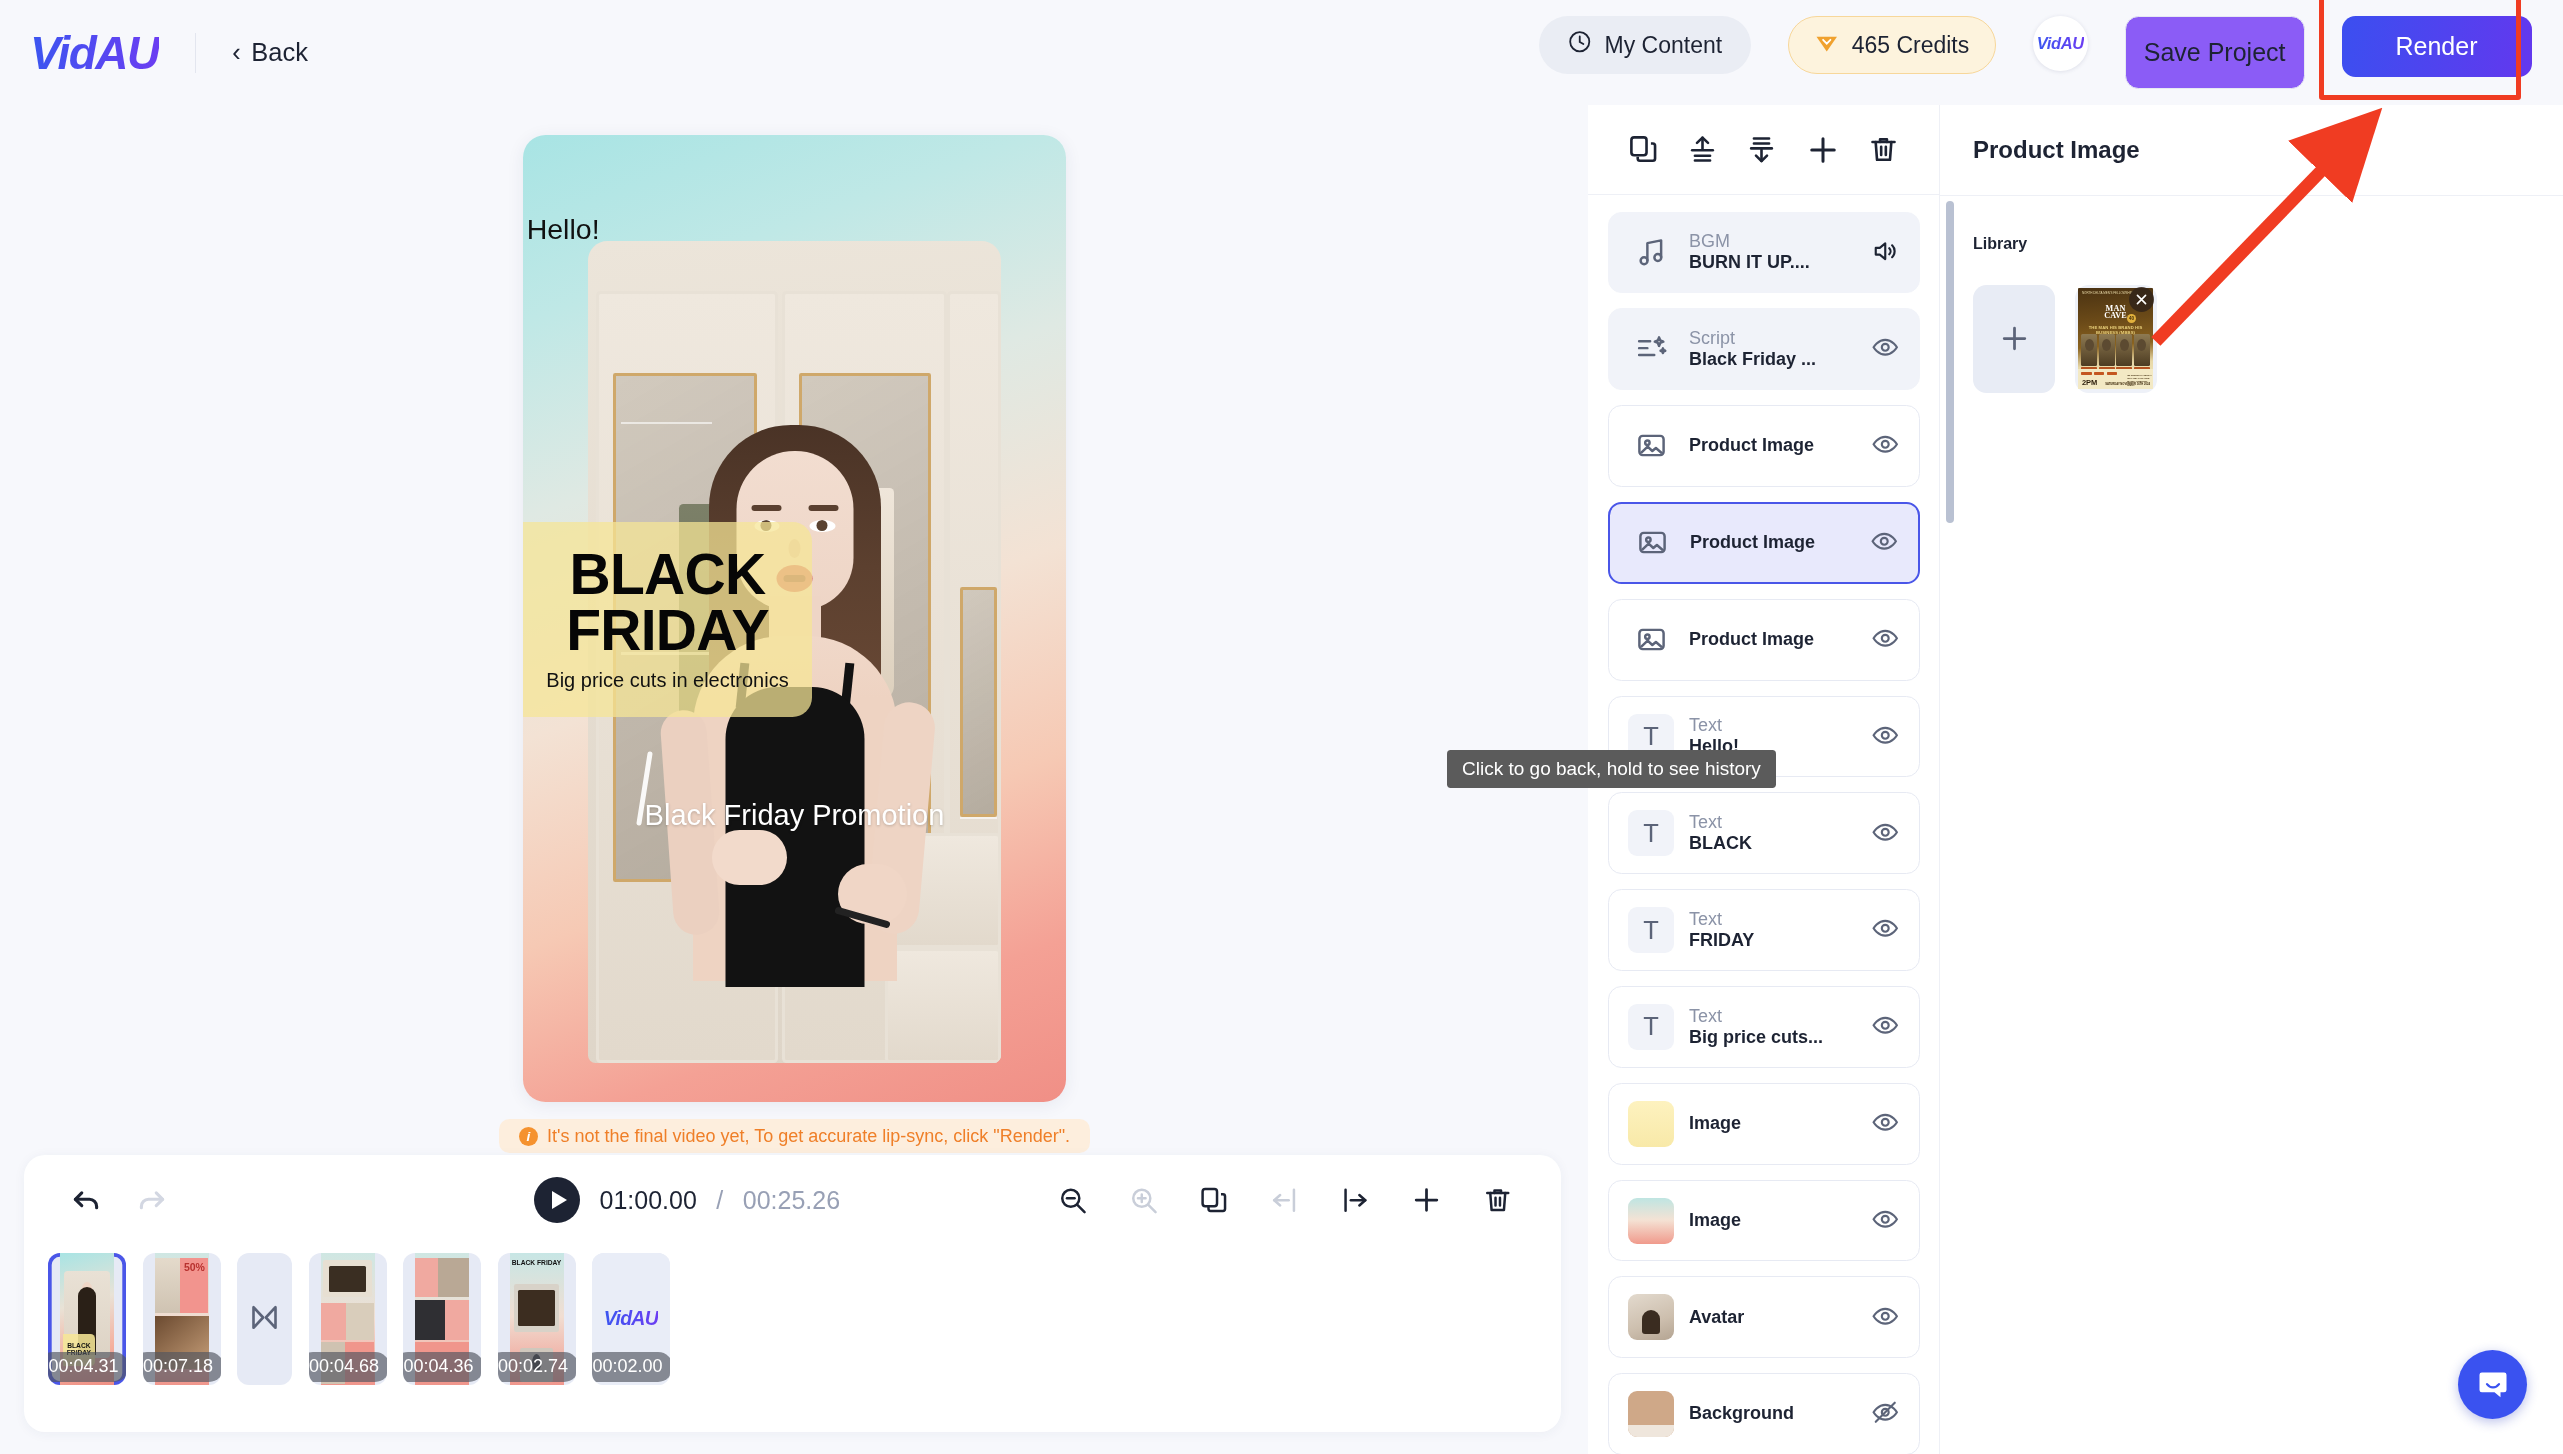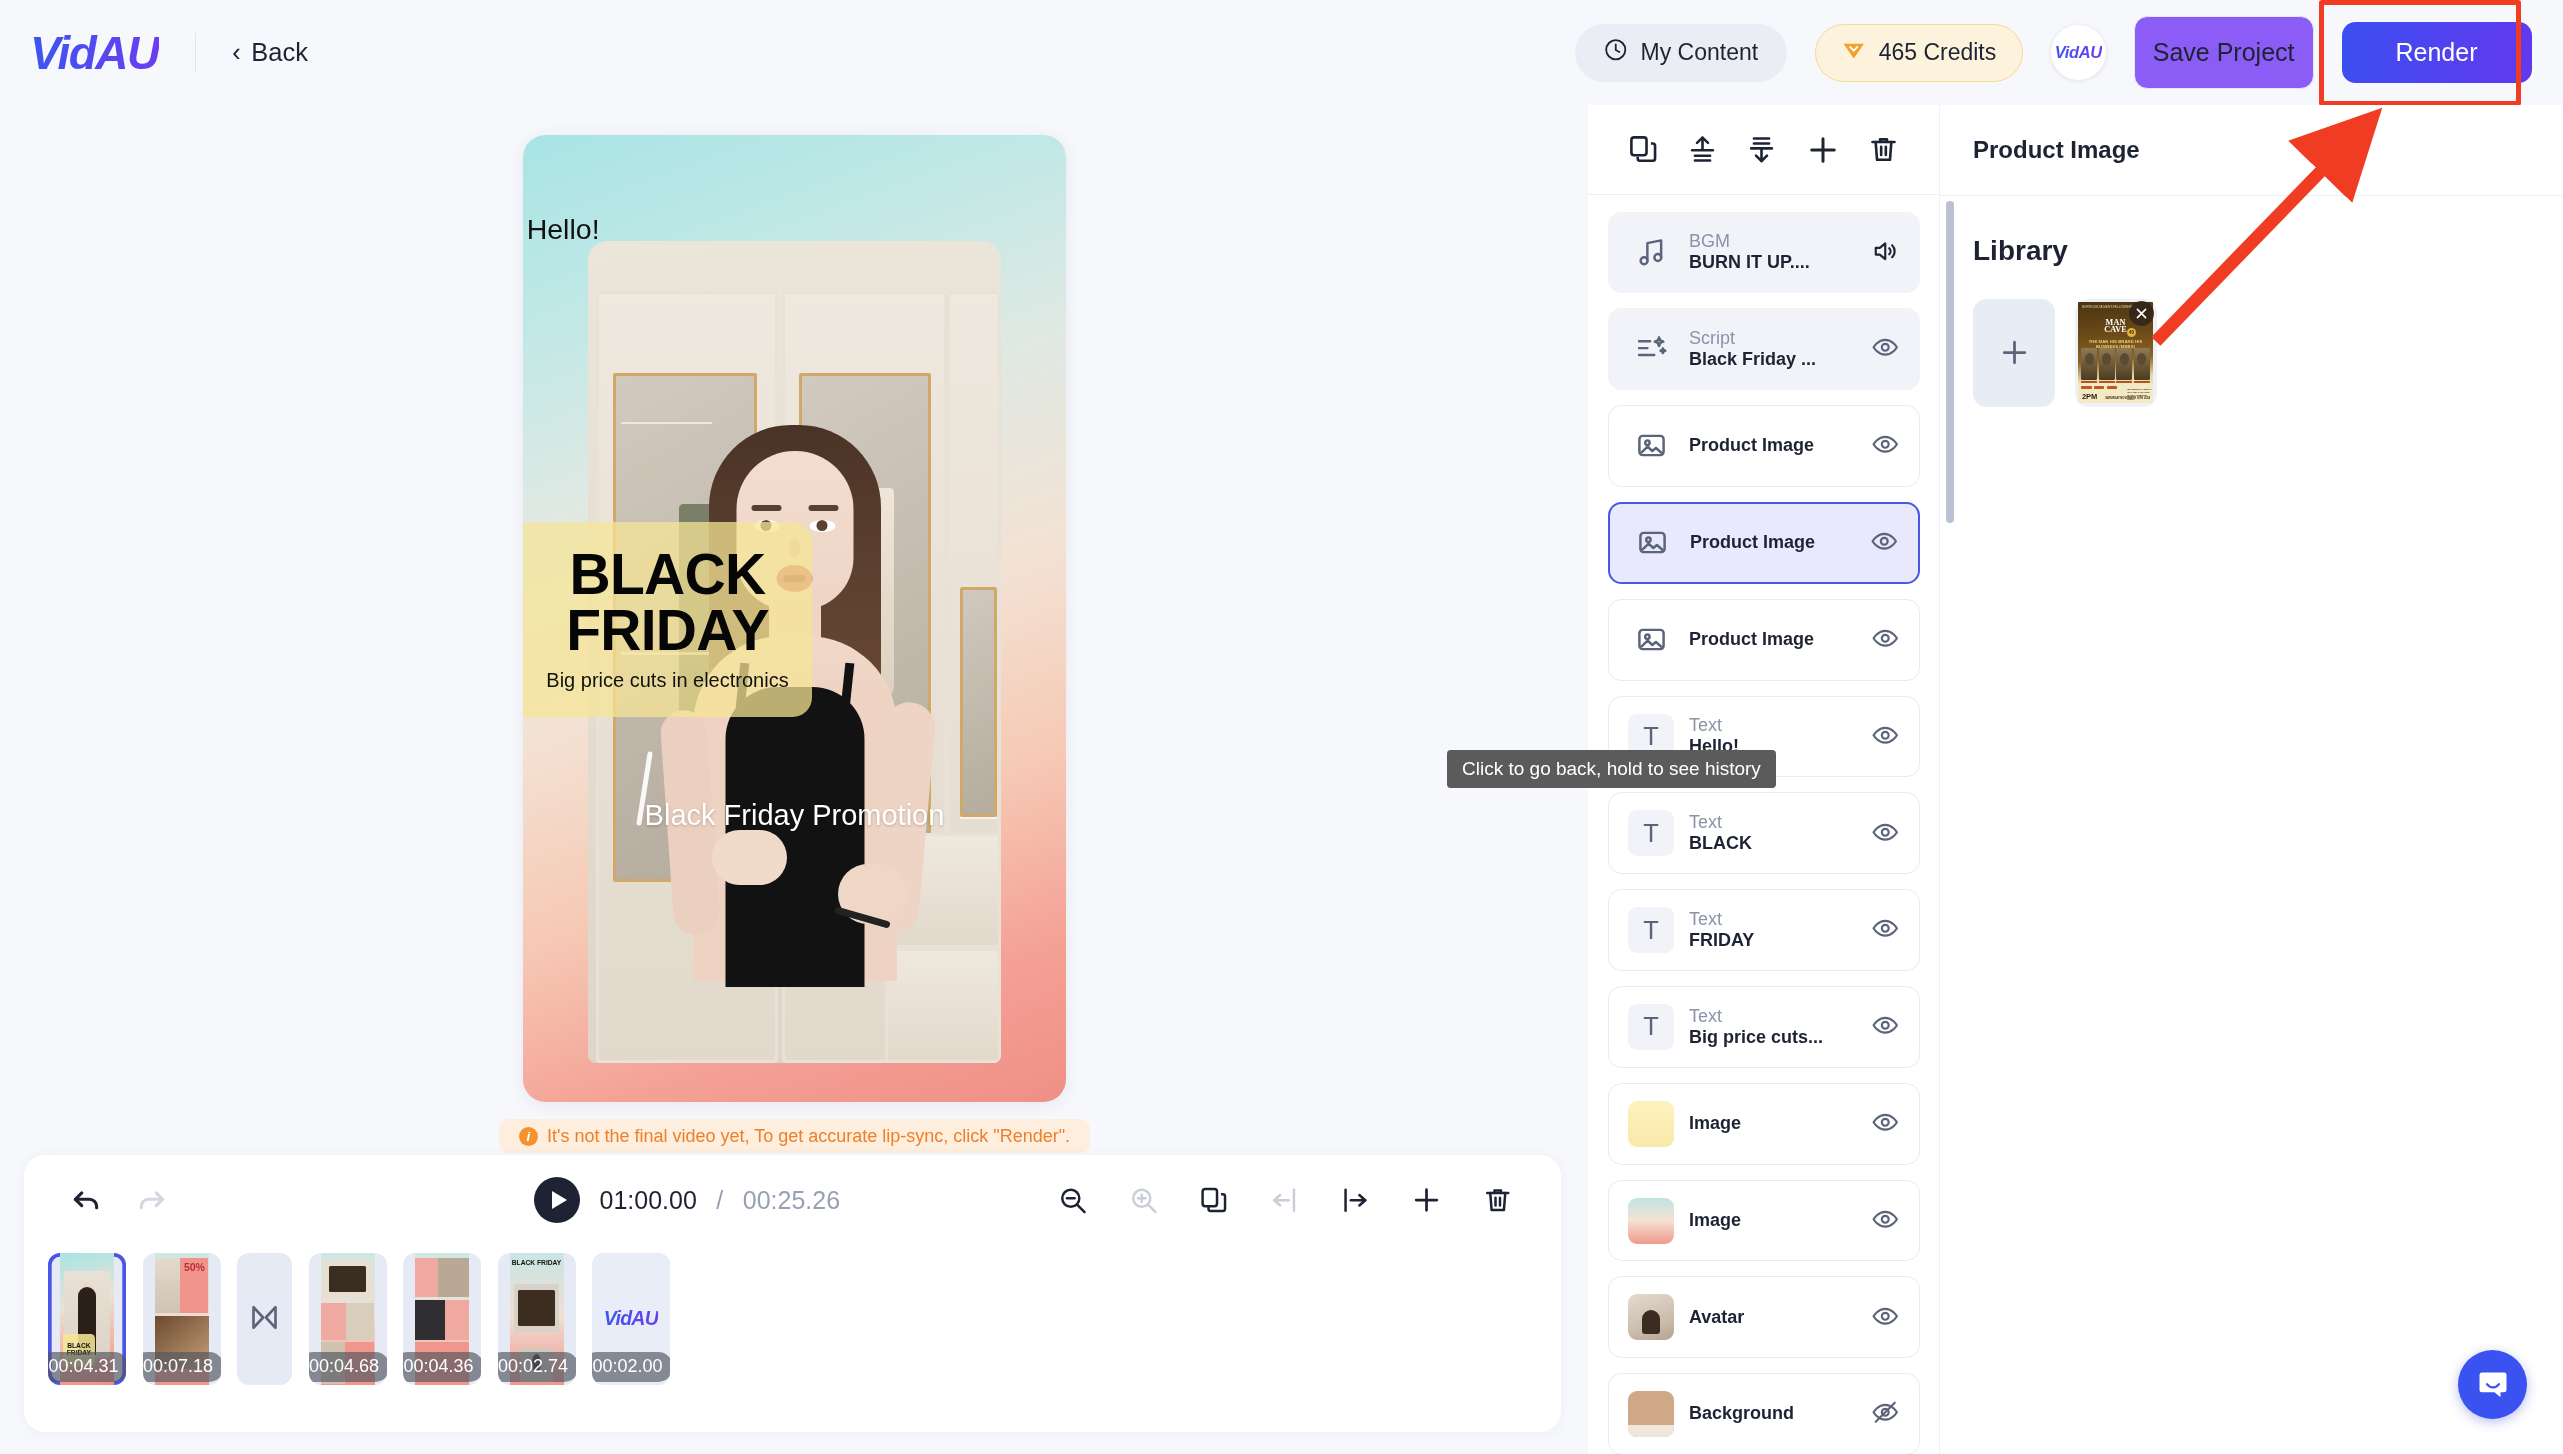--- a/index.html
+++ b/index.html
@@ -28,21 +28,21 @@
     user-select: none;
   }
   .topdivider { width: 1.5px; height: 40px; background: #e3e6ef; margin-left: 36px; }
   .backbtn {
     display: flex; align-items: center; gap: 10.5px;
     margin-left: 36px; cursor: pointer;
     font-size: 25.5px; color: #1d2333; font-weight: 400;
   }
   .backbtn .chev { font-size: 25.5px; color: #1d2333; line-height: 1; }
   .topright {
-    margin-left: auto; display: flex; align-items: center; gap: 28px;
+    margin-left: auto; display: flex; align-items: flex-start; gap: 37px;
     padding-right: 31.5px;
   }
   .pill-mycontent {
     display: flex; align-items: center; gap: 12px;
     background: #eaedf4; border-radius: 749px;
     padding: 0 28.5px; height: 58px;
     font-size: 23px; color: #1d2333; cursor: pointer;
   }
   .pill-credits {
     display: flex; align-items: center; gap: 12px;
@@ -338,21 +338,21 @@
   .library-panel {
     position: absolute; left: 1939px; top: 105px;
     width: 624px; height: 1350px; background: #fff;
     border-left: 1.5px solid #eef0f6;
   }
   .lib-header {
     height: 91px; display: flex; align-items: center;
     padding-left: 33px; border-bottom: 1.5px solid #eef0f6;
     font-size: 24px; font-weight: 700; color: #1d2333;
   }
-  .lib-title { padding: 39px 0 0 33px; font-size: 28px; font-weight: 700; color: #1d2333; }
+  .lib-title { padding: 39px 0 0 33px; font-size: 16px; font-weight: 700; color: #1d2333; }
   .lib-grid { display: flex; gap: 19.5px; padding: 31.5px 0 0 33px; }
   .lib-add {
     width: 82px; height: 108px; background: #e8ecf5; border-radius: 13.5px;
     display: flex; align-items: center; justify-content: center; cursor: pointer;
   }
   .lib-item {
     position: relative; width: 82px; height: 108px;
     background: #eef1f8; border-radius: 13.5px; padding: 3.7px; cursor: pointer;
   }
   .poster {

